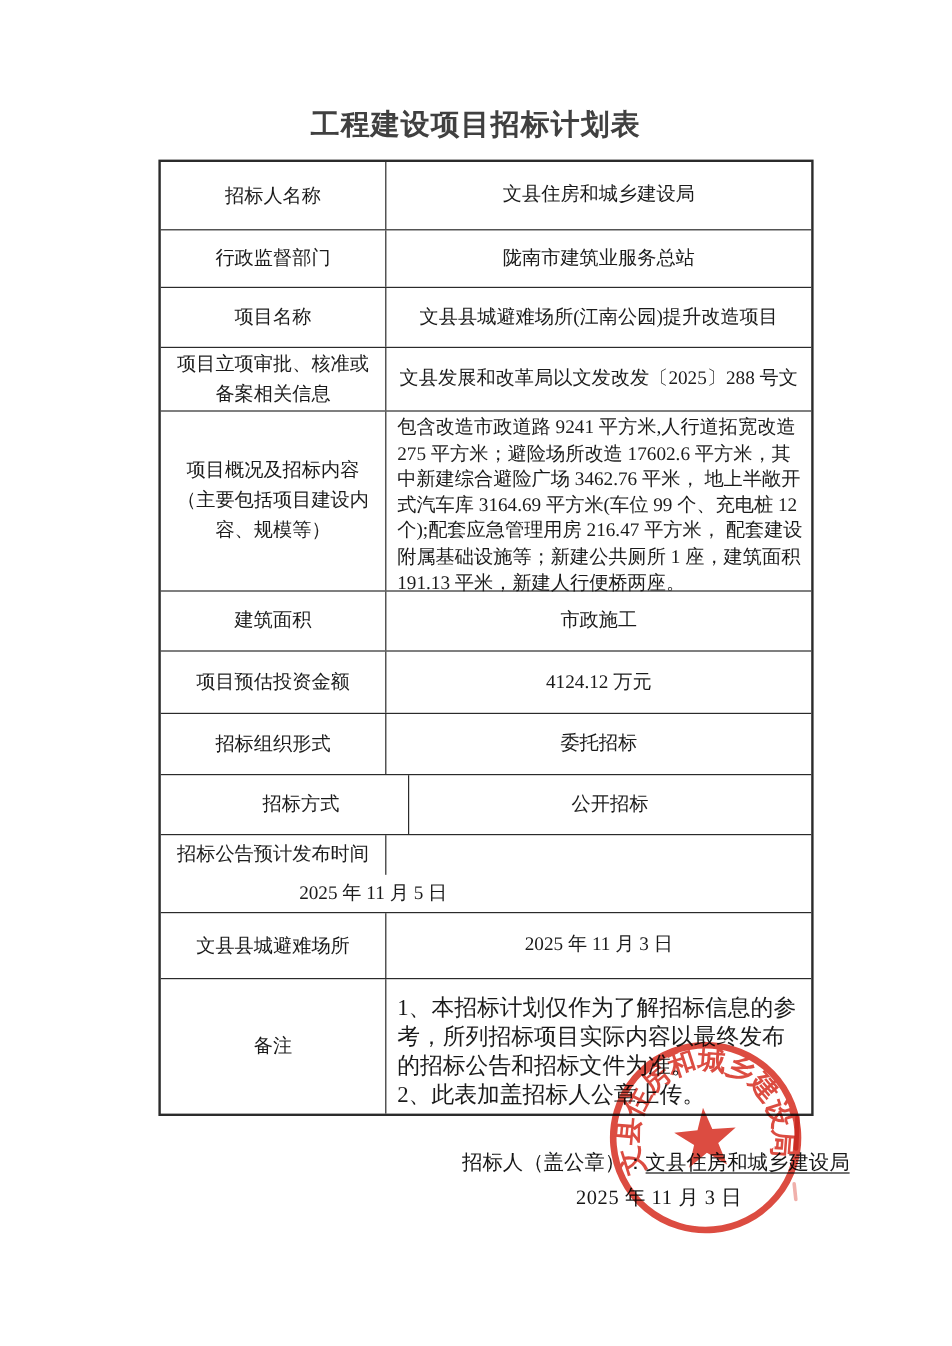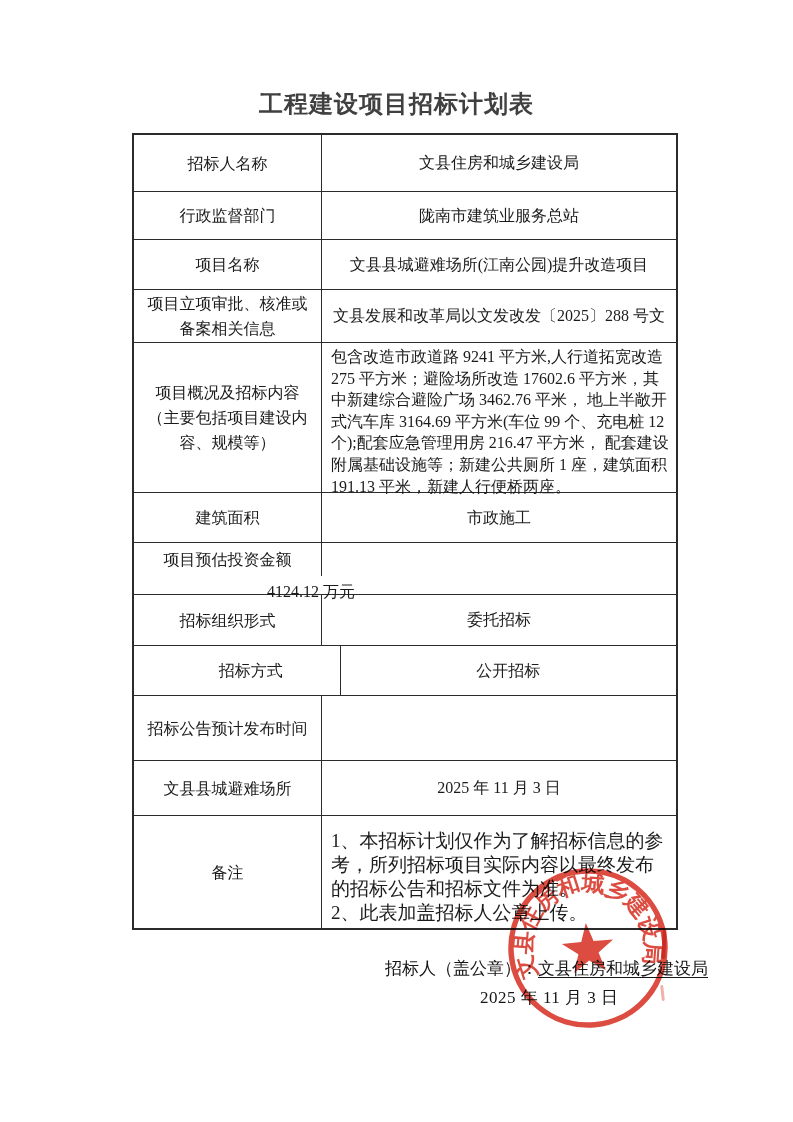--- a/index.html
+++ b/index.html
@@ -43,22 +43,22 @@
   }
   .cell-r.left{
     align-items:flex-start;justify-content:flex-start;
     text-align:left;
   }
   .para{white-space:pre-line;}
   .cell-r.desc{font-size:16px;line-height:21.6px;padding:3px 6px 2px 9px;}
   .cell-r.remark{font-size:19px;line-height:24px;padding:13px 4px 4px 9px;}
   
   .rh0{height:56px;} .rh1{height:50px;} .rh2{height:48px;} .rh3{height:53px;}
-  .rh4{height:150px;} .rh5{height:50px;} .rh6{height:52px;flex-direction:column;} .rh7{height:51px;}
-  .rh8{height:50px;padding-left:28px;} .rh9{height:65px;} .rh10{height:55px;} .rh11{height:113px;}
+  .rh4{height:150px;} .rh5{height:50px;} .rh6{height:52px;} .rh7{height:51px;}
+  .rh8{height:50px;padding-left:28px;} .rh9{height:65px;flex-direction:column;} .rh10{height:55px;} .rh11{height:113px;}
   
   .signature{
     position:absolute;left:385px;top:954px;
     font-size:17px;line-height:29px;color:#161616;
   }
   .sig-name{text-decoration:underline;text-underline-offset:3px;}
   .sig-date{margin-left:95px;letter-spacing:0.5px;}
   
   .stamp{
     position:absolute;left:504px;top:864px;width:168px;height:168px;
@@ -127,20 +127,21 @@
       <div class="cell-r">委托招标</div>
     </div>
 
     <div class="t-row rh8">
       <div class="cell-l">招标方式</div>
       <div class="cell-r">公开招标</div>
     </div>
 
     <div class="t-row rh9">
       <div class="cell-l">招标公告预计发布时间</div>
+      <div class="cell-r">2025 年 11 月 5 日</div>
     </div>
 
     <div class="t-row rh10">
       <div class="cell-l">文县县城避难场所</div>
       <div class="cell-r">2025 年 11 月 3 日</div>
     </div>
 
     <div class="t-row rh11">
       <div class="cell-l">备注</div>
       <div class="cell-r left remark para">1、本招标计划仅作为了解招标信息的参考，所列招标项目实际内容以最终发布的招标公告和招标文件为准。

